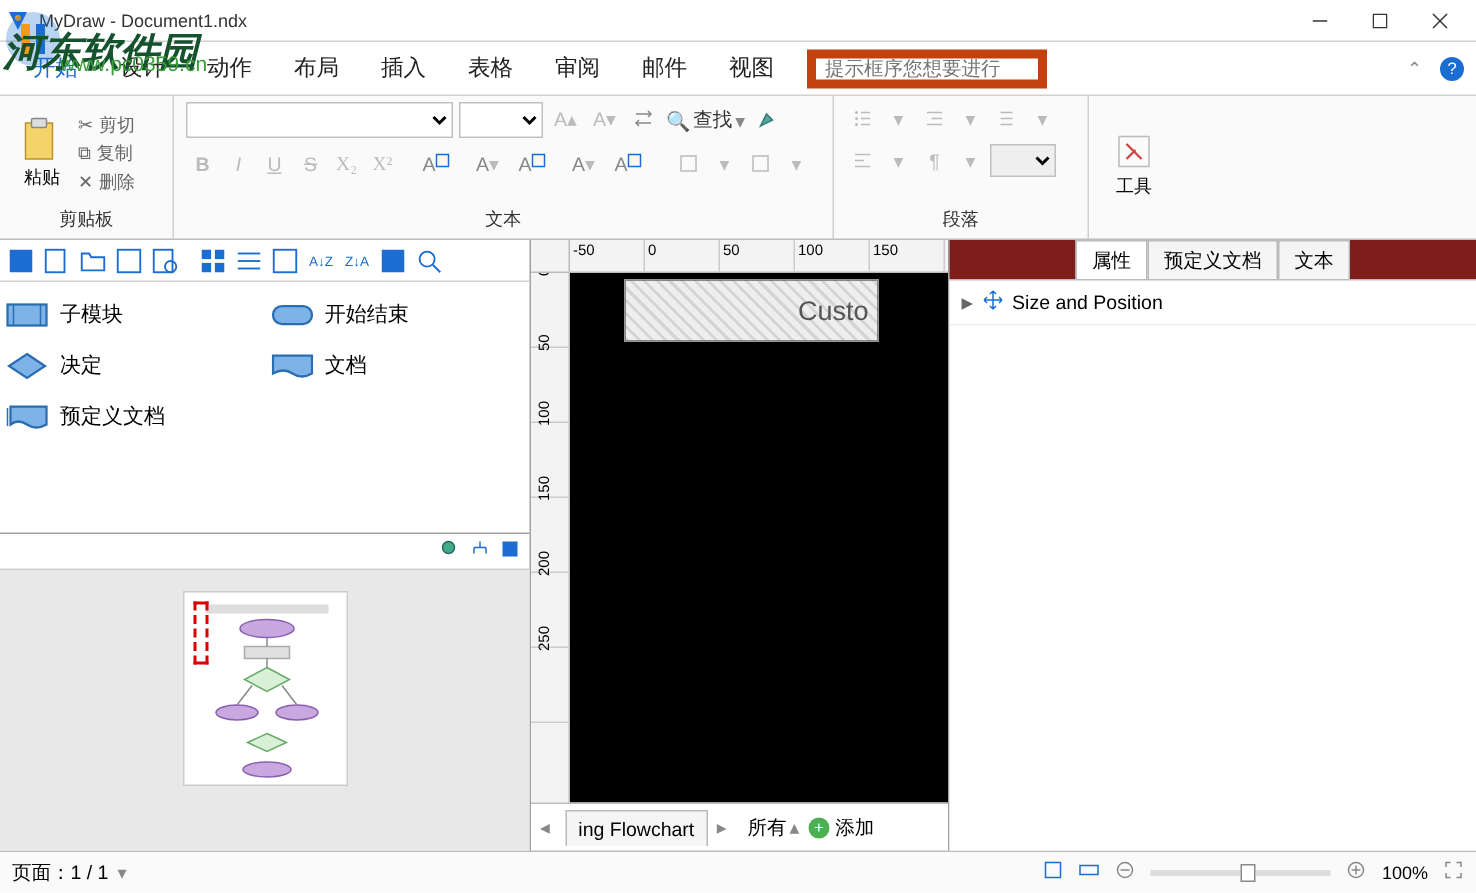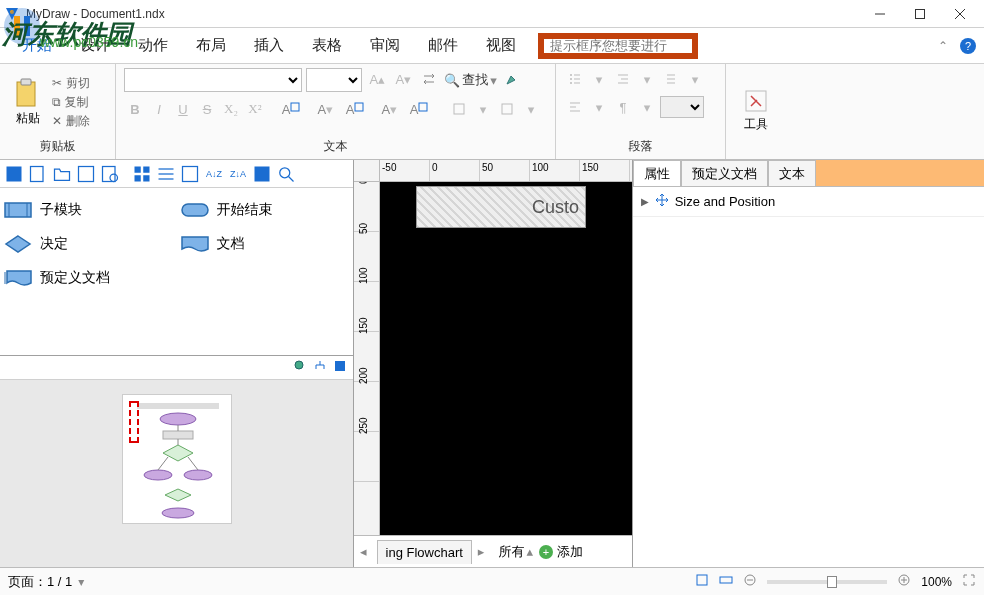--- a/index.html
+++ b/index.html
@@ -62,21 +62,21 @@
 .ruler-v .vtick span { position: absolute; left: 4px; top: 2px; transform: rotate(-90deg); transform-origin: left top; }
 .stage { flex: 1; background: #000000; position: relative; overflow: hidden; }
 .stage .selbox { position: absolute; left: 36px; top: 4px; width: 170px; height: 42px; background: repeating-linear-gradient(45deg, #d5d5d5, #d5d5d5 2px, #eee 2px, #eee 6px); border: 1px solid #999; display: flex; align-items: center; justify-content: flex-end; padding-right: 6px; font-size: 18px; color: #555; }
 .canvas-tabs { height: 32px; display: flex; align-items: center; border-top: 1px solid #bbb; font-size: 13px; }
 .canvas-tabs .ctab { padding: 4px 8px; border: 1px solid #bbb; border-bottom: none; margin-left: 4px; background: #f5f5f5; }
 .canvas-tabs .arrow { padding: 0 6px; color: #888; }
 .canvas-tabs .addbtn { display: flex; align-items: center; gap: 4px; margin-left: 6px; }
 .canvas-tabs .addbtn .plus { width: 14px; height: 14px; border-radius: 50%; background: #4caf50; color: #fff; display: flex; align-items: center; justify-content: center; font-size: 11px; }
 
 .rightpanel { width: 352px; border-left: 1px solid #a0a0a0; display: flex; flex-direction: column; }
-.rtabs { display: flex; height: 26px; background: #fdba74; }
+.rtabs { display: flex; height: 26px; background: #7f1d1d; justify-content: center; }
 .rtab { padding: 4px 10px; border: 1px solid #bbb; border-bottom: none; background: #f5f5f5; font-size: 13px; }
 .rtab.active { background: #fff; }
 .rcontent { flex: 1; background: #fff; border-top: 1px solid #bbb; }
 .rrow { display: flex; align-items: center; gap: 6px; padding: 6px 8px; border-bottom: 1px solid #eee; font-size: 13px; }
 .rrow .tri { font-size: 10px; color: #666; }
 
 .statusbar { height: 28px; border-top: 1px solid #bcbcbc; display: flex; align-items: center; padding: 0 8px; background: #fafafa; }
 .statusbar .pg { font-size: 13px; }
 .statusbar .right { margin-left: auto; display: flex; align-items: center; gap: 10px; }
 .statusbar .zslider { width: 120px; height: 4px; background: #ddd; position: relative; }

